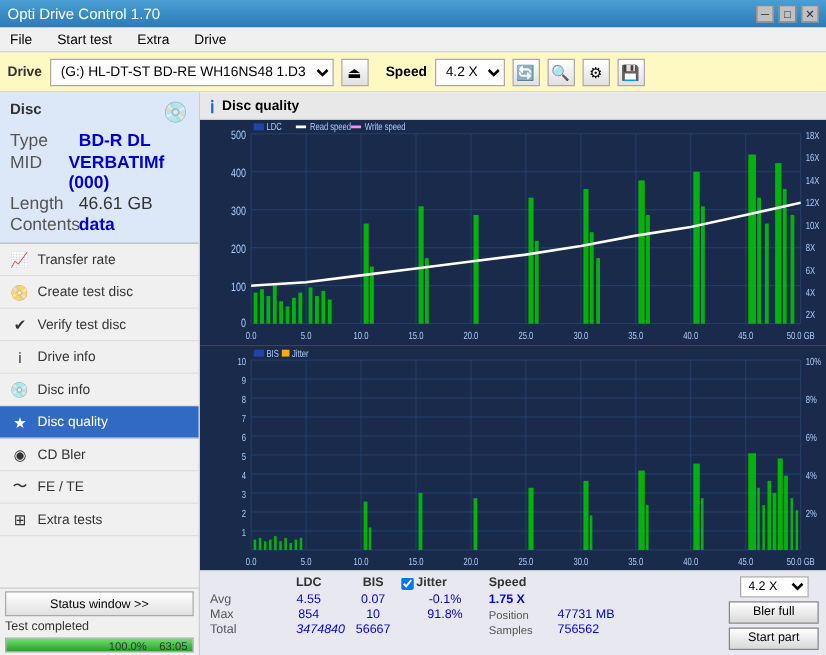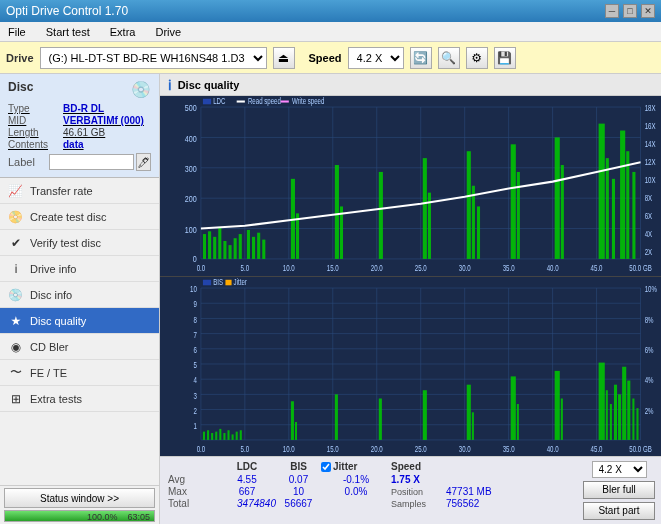--- a/index.html
+++ b/index.html
@@ -95,21 +95,21 @@
       padding: 6px 8px;
     }
     #disc-panel-header {
       display: flex;
       justify-content: space-between;
       align-items: flex-start;
       margin-bottom: 4px;
     }
     .disc-label { font-weight: bold; font-size: 12px; color: #333; }
     .disc-icon { font-size: 16px; }
-    .disc-row { display: flex; font-size: 10px; margin-bottom: 1px; text-decoration: underline; }
+    .disc-row { display: flex; font-size: 14px; margin-bottom: 1px; }
     .disc-key { width: 55px; color: #555; }
     .disc-val { color: #0000cc; font-weight: bold; }
     .disc-val-black { color: #333; }
     .label-row { display: flex; align-items: center; margin-top: 3px; }
     .label-input {
       width: 85px; height: 16px;
       border: 1px solid #aaa;
       background: white;
       font-size: 10px;
     }
@@ -302,25 +302,20 @@
         <span class="disc-val">VERBATIMf (000)</span>
       </div>
       <div class="disc-row">
         <span class="disc-key">Length</span>
         <span class="disc-val-black">46.61 GB</span>
       </div>
       <div class="disc-row">
         <span class="disc-key">Contents</span>
         <span class="disc-val">data</span>
       </div>
-      <div class="label-row">
-        <span class="disc-key">Label</span>
-        <input class="label-input" type="text" value="" style="">
-        <div class="label-icon-btn">🖊</div>
-      </div>
     </div>
 
     <div id="nav-list">
       <div class="nav-item">
         <span class="nav-icon">📈</span>
         <span>Transfer rate</span>
       </div>
       <div class="nav-item">
         <span class="nav-icon">📀</span>
         <span>Create test disc</span>
@@ -352,20 +347,21 @@
       <div class="nav-item">
         <span class="nav-icon">⊞</span>
         <span>Extra tests</span>
       </div>
     </div>
 
     <div id="status-bar">
       <div id="status-btn">
         <span>Status window &gt;&gt;</span>
       </div>
+      <div id="status-text">Test completed</div>
       <div id="progress-bar-outer">
         <div id="progress-bar-inner"></div>
         <div id="progress-text">
           <span>100.0%</span>
           &nbsp;&nbsp;
           <span>63:05</span>
         </div>
       </div>
     </div>
 
@@ -610,23 +606,23 @@
         <div style="display:flex; align-items:center; font-size:10px; margin-bottom:1px;">
           <span style="width:50px; color:#555;">Avg</span>
           <span style="width:58px; text-align:center; color:#0000dd;">4.55</span>
           <span style="width:45px; text-align:center; color:#0000dd;">0.07</span>
           <span style="width:70px; text-align:center; color:#0000dd;">-0.1%</span>
           <span style="width:55px; color:#0000dd; font-weight:bold;">1.75 X</span>
         </div>
 
         <div style="display:flex; align-items:center; font-size:10px; margin-bottom:1px;">
           <span style="width:50px; color:#555;">Max</span>
-          <span style="width:58px; text-align:center; color:#0000dd;">667</span>
+          <span style="width:58px; text-align:center; color:#0000dd;">854</span>
           <span style="width:45px; text-align:center; color:#0000dd;">10</span>
-          <span style="width:70px; text-align:center; color:#0000dd;">0.0%</span>
+          <span style="width:70px; text-align:center; color:#0000dd;">91.8%</span>
           <span style="width:55px; color:#555; font-size:9px;">Position</span>
           <span style="width:70px; color:#0000dd;">47731 MB</span>
         </div>
 
         <div style="display:flex; align-items:center; font-size:10px;">
           <span style="width:50px; color:#555;">Total</span>
           <span style="width:58px; text-align:right; color:#0000dd;font-style:italic;">3474840</span>
           <span style="width:45px; text-align:center; color:#0000dd;">56667</span>
           <span style="width:70px;"></span>
           <span style="width:55px; color:#555; font-size:9px;">Samples</span>

